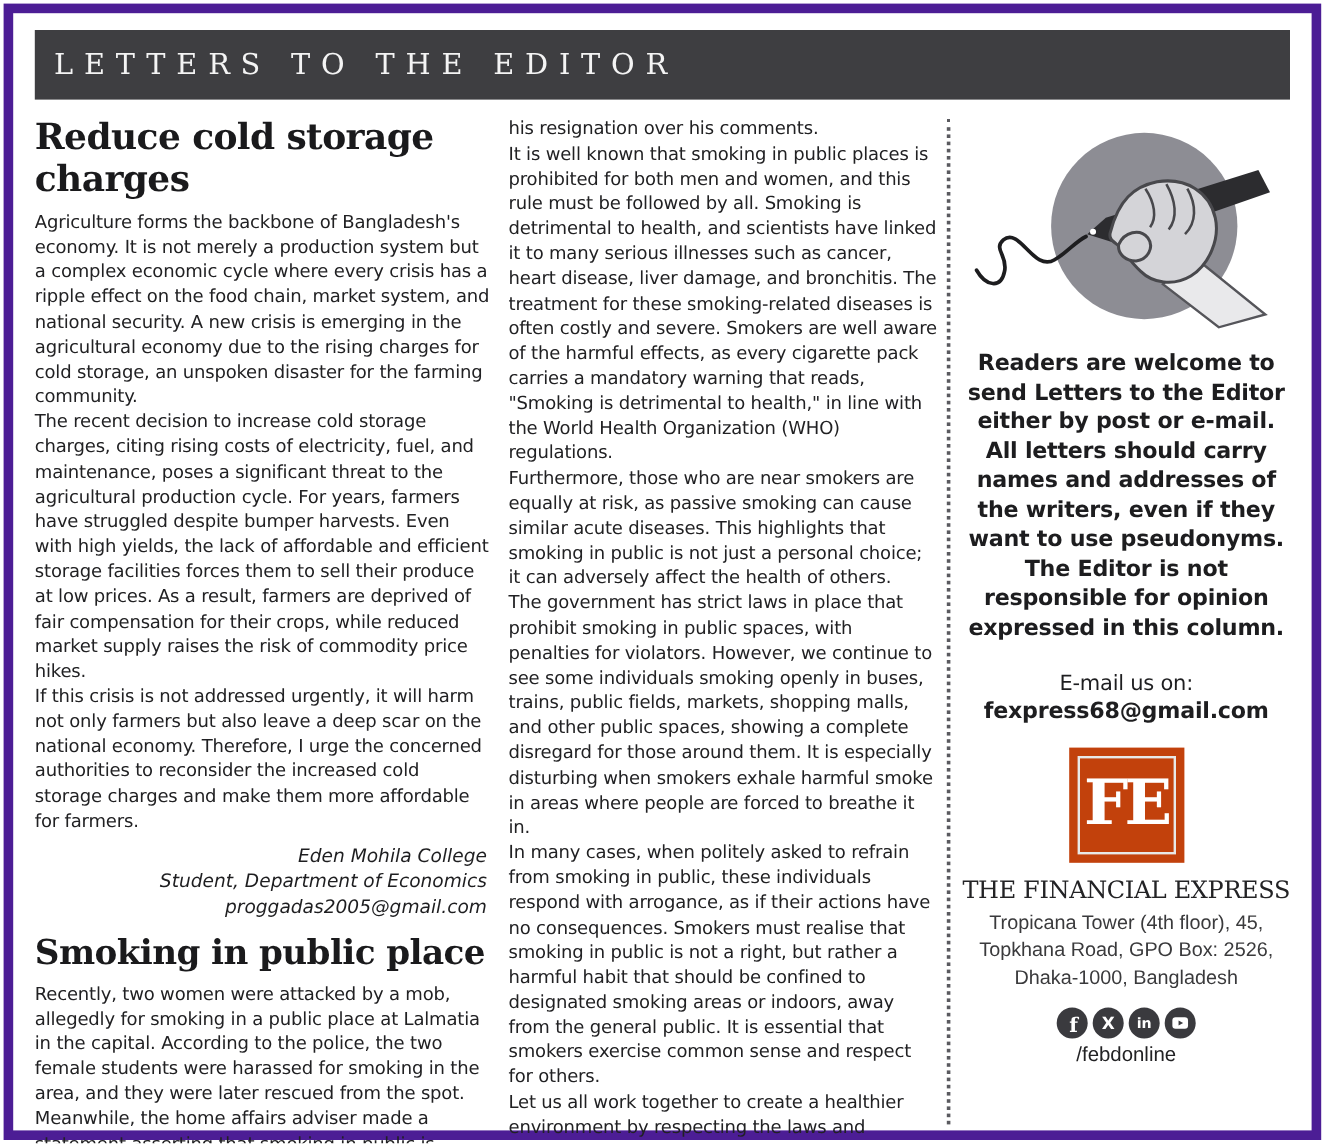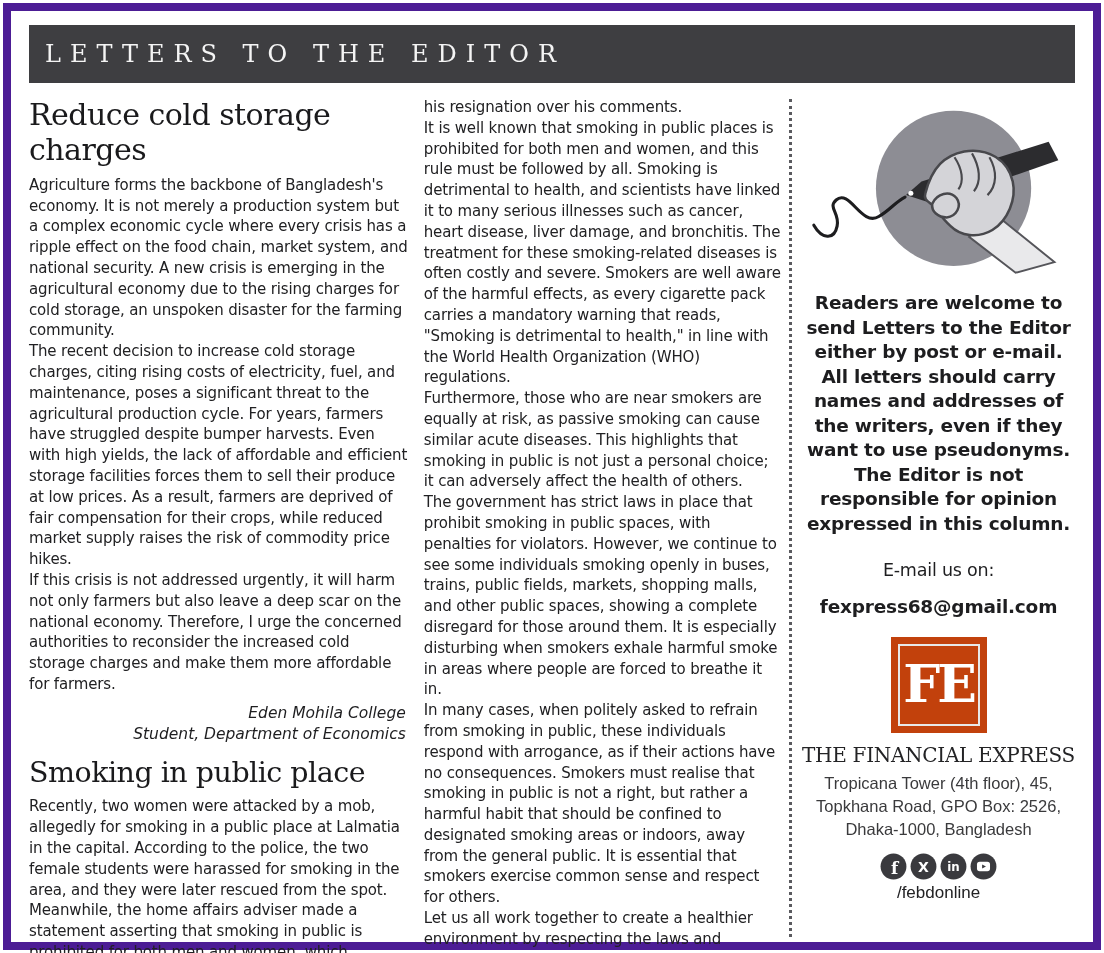--- a/index.html
+++ b/index.html
@@ -44,21 +44,21 @@
     border-left: 3px dotted #5a5a5f;
     margin: 2px 0 8px 8px;
   }
   .col3 {
     flex: 1;
     margin-left: 10px;
     text-align: center;
   }
   h1.letter-title {
     font-family: "DejaVu Serif", serif;
-    font-weight: normal;
+    font-weight: bold;
     font-size: 30px;
     line-height: 1.18;
     letter-spacing: -0.5px;
     color: #1a1a1c;
     margin-bottom: 7px;
   }
   h1.letter-title.nowrap { white-space: nowrap; font-size: 28.5px; }
   p.body {
     font-size: 15px;
     line-height: 20.8px;
@@ -79,21 +79,21 @@
   .notice {
     font-size: 18.5px;
     font-weight: bold;
     line-height: 24.5px;
     letter-spacing: -0.2px;
     color: #1d1d1f;
     margin: 12px 2px 0 2px;
   }
   .email-block { margin-top: 24px; }
   .email-label { font-size: 17.5px; letter-spacing: -0.2px; }
-  .email-addr { font-size: 18.5px; font-weight: bold; margin-top: 16px; letter-spacing: -0.2px; }
+  .email-addr { font-size: 18.5px; font-weight: bold; margin-top: 2px; letter-spacing: -0.2px; }
   .fe-logo {
     width: 96px; height: 96px;
     margin: 20px auto 0 auto;
     background: #c2410c;
     padding: 7px;
   }
   .fe-inner {
     width: 100%; height: 100%;
     border: 2px solid #e8e8e8;
     display: flex; align-items: center; justify-content: center;
@@ -152,20 +152,21 @@
 
       <div class="col1">
         <h1 class="letter-title">Reduce cold storage charges</h1>
         <p class="body">Agriculture forms the backbone of Bangladesh's economy. It is not merely a production system but a complex economic cycle where every crisis has a ripple effect on the food chain, market system, and national security. A new crisis is emerging in the agricultural economy due to the rising charges for cold storage, an unspoken disaster for the farming community.</p>
         <p class="body">The recent decision to increase cold storage charges, citing rising costs of electricity, fuel, and maintenance, poses a significant threat to the agricultural production cycle. For years, farmers have struggled despite bumper harvests. Even with high yields, the lack of affordable and efficient storage facilities forces them to sell their produce at low prices. As a result, farmers are deprived of fair compensation for their crops, while reduced market supply raises the risk of commodity price hikes.</p>
         <p class="body">If this crisis is not addressed urgently, it will harm not only farmers but also leave a deep scar on the national economy. Therefore, I urge the concerned authorities to reconsider the increased cold storage charges and make them more affordable for farmers.</p>
 
         <div class="signature">
           <div class="sig-line">Eden Mohila College</div>
           <div class="sig-line">Student, Department of Economics</div>
+          <div class="sig-line">proggadas2005@gmail.com</div>
         </div>
 
         <h1 class="letter-title nowrap">Smoking in public place</h1>
         <p class="body">Recently, two women were attacked by a mob, allegedly for smoking in a public place at Lalmatia in the capital. According to the police, the two female students were harassed for smoking in the area, and they were later rescued from the spot. Meanwhile, the home affairs adviser made a statement asserting that smoking in public is prohibited for both men and women, which sparked a wave of criticism on social media, with some even calling for</p>
       </div>
 
       <div class="col2">
         <p class="body">his resignation over his comments.</p>
         <p class="body">It is well known that smoking in public places is prohibited for both men and women, and this rule must be followed by all. Smoking is detrimental to health, and scientists have linked it to many serious illnesses such as cancer, heart disease, liver damage, and bronchitis. The treatment for these smoking-related diseases is often costly and severe. Smokers are well aware of the harmful effects, as every cigarette pack carries a mandatory warning that reads, "Smoking is detrimental to health," in line with the World Health Organization (WHO) regulations.</p>
         <p class="body">Furthermore, those who are near smokers are equally at risk, as passive smoking can cause similar acute diseases. This highlights that smoking in public is not just a personal choice; it can adversely affect the health of others.</p>

